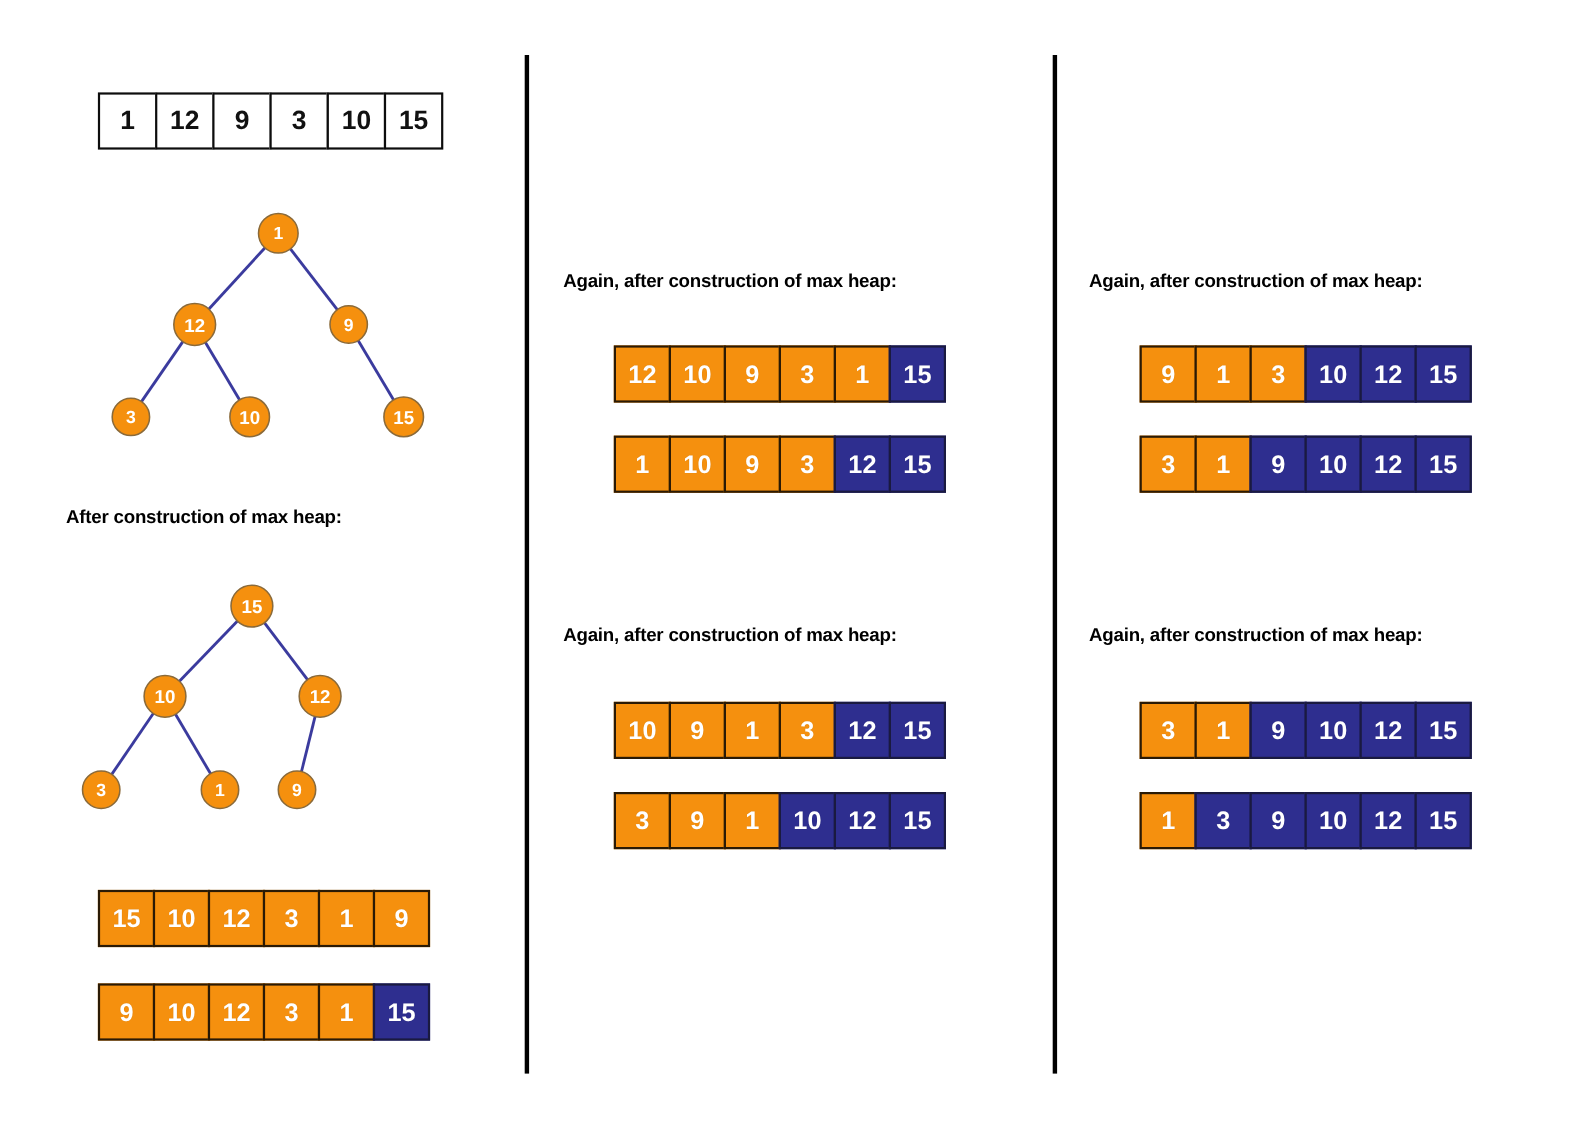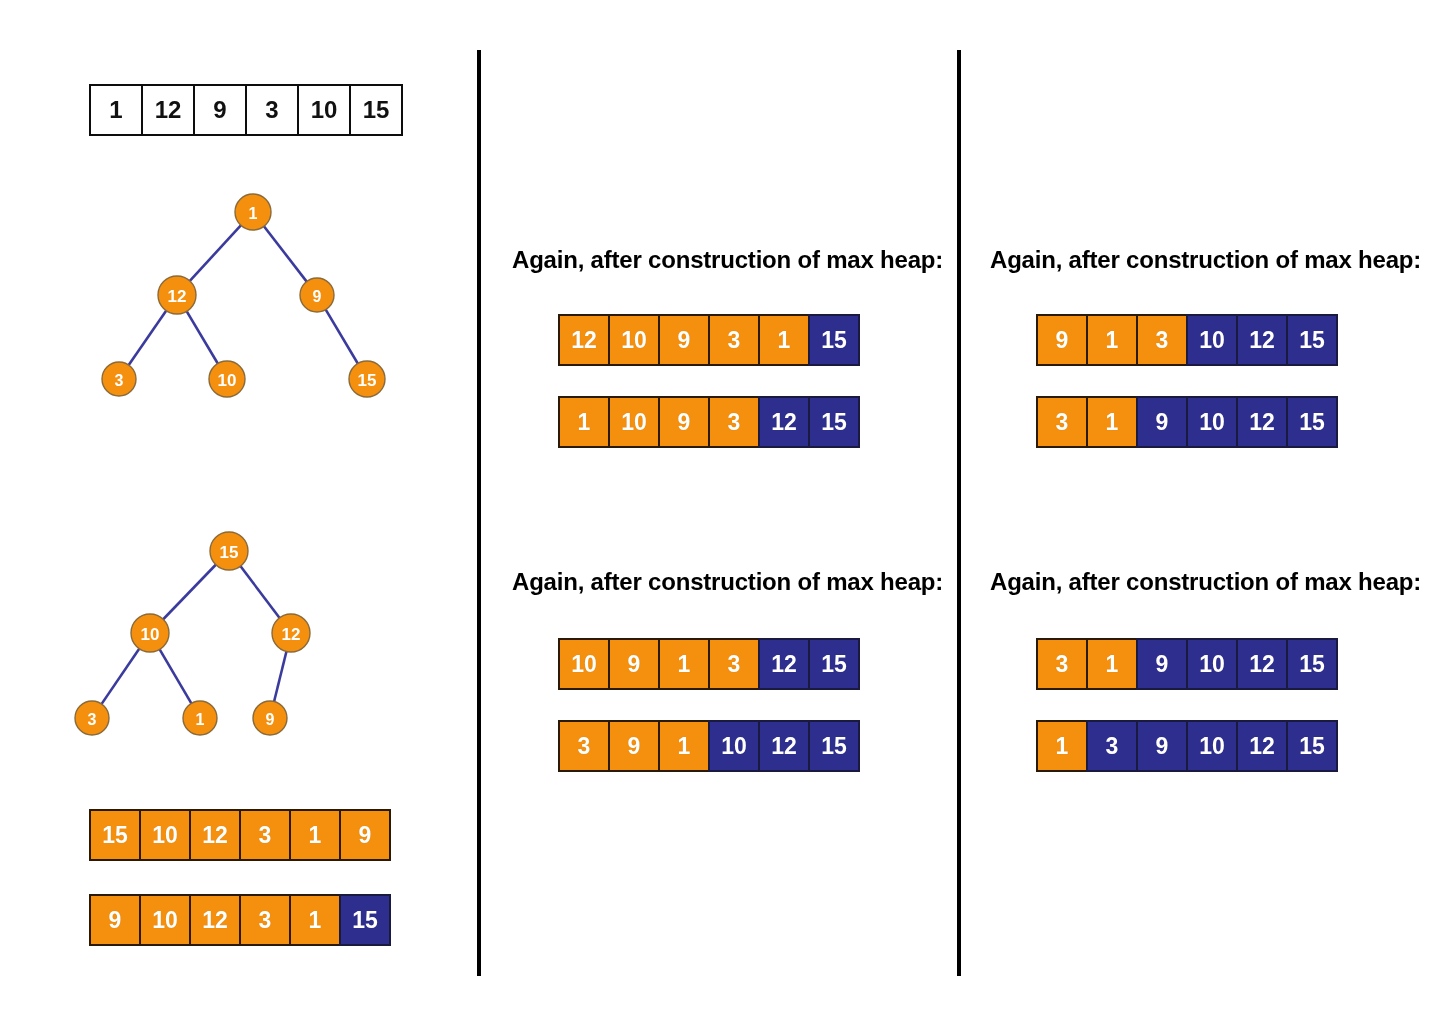--- a/index.html
+++ b/index.html
@@ -30,21 +30,21 @@
     background: #000000;
     top: 50px;
     height: 926px;
   }
   #divider-1 { left: 477px; }
   #divider-2 { left: 957px; }
 
   
   .heading {
     position: absolute;
-    font-size: 24px;
+    font-size: 17px;
     font-weight: bold;
     color: #000000;
     letter-spacing: -0.2px;
     white-space: nowrap;
   }
 
   
   .array {
     position: absolute;
     display: flex;
@@ -151,20 +151,21 @@
           <circle cx="227" cy="379" r="18" class="node-circle"></circle>
           <text x="227" y="380" class="node-label">10</text>
         </g>
         <g>
           <circle cx="367" cy="379" r="18" class="node-circle"></circle>
           <text x="367" y="380" class="node-label">15</text>
         </g>
       </svg>
     </div>
 
+  <div class="heading" id="heading-left" style="left:60px; top:460px;">After construction of max heap:</div>
 
   <div class="tree" id="tree-maxheap" style="left:0px; top:0px;">
       <svg width="1430" height="1022" viewBox="0 0 1430 1022">
         <line x1="217.2052225143833" y1="563.2426804281084" x2="161.7947774856167" y2="620.7573195718916" class="edge"></line>
         <line x1="239.25284067281967" y1="564.5602086317938" x2="280.7471593271803" y2="619.4397913682062" class="edge"></line>
         <line x1="140.41814839119846" y1="647.0423687370368" x2="100.45457494894254" y2="705.6096746437911" class="edge"></line>
         <line x1="158.61934215157768" y1="647.6528816576821" x2="192.3946981015491" y2="705.0709867726334" class="edge"></line>
         <line x1="286.9225953989431" y1="649.5037805280875" x2="273.597709942109" y2="703.4378407105111" class="edge"></line>
         <g>
           <circle cx="229" cy="551" r="19" class="node-circle"></circle>

